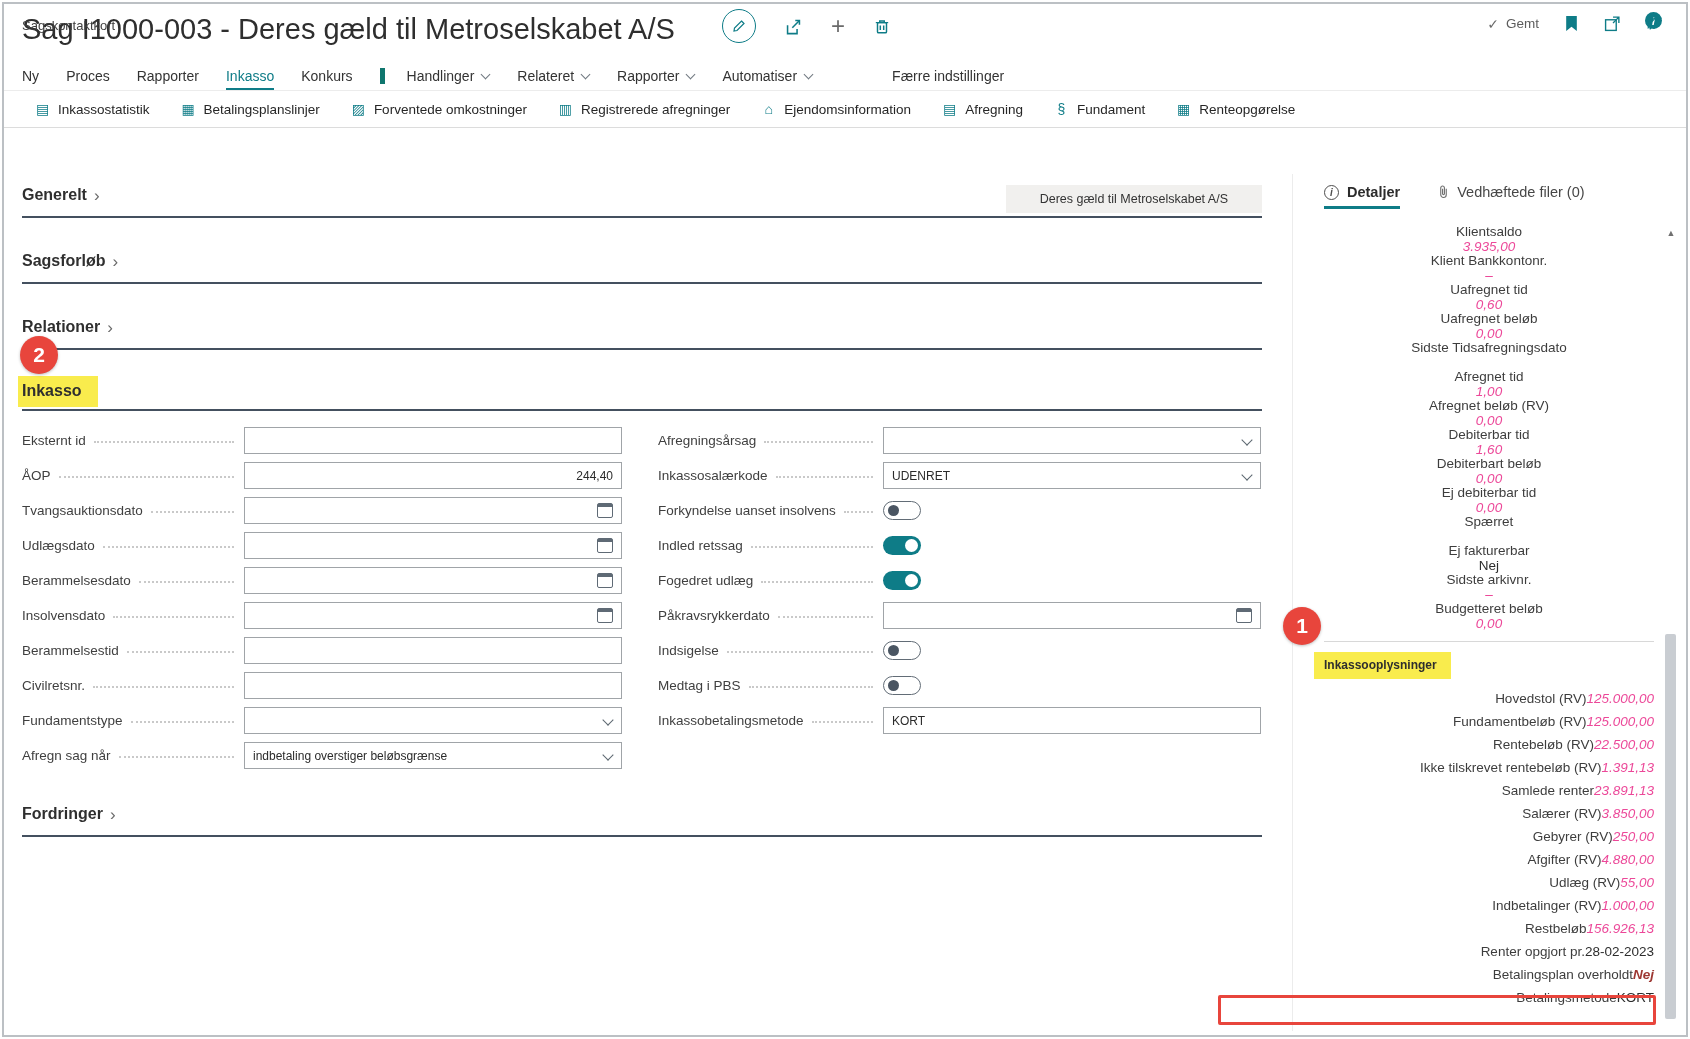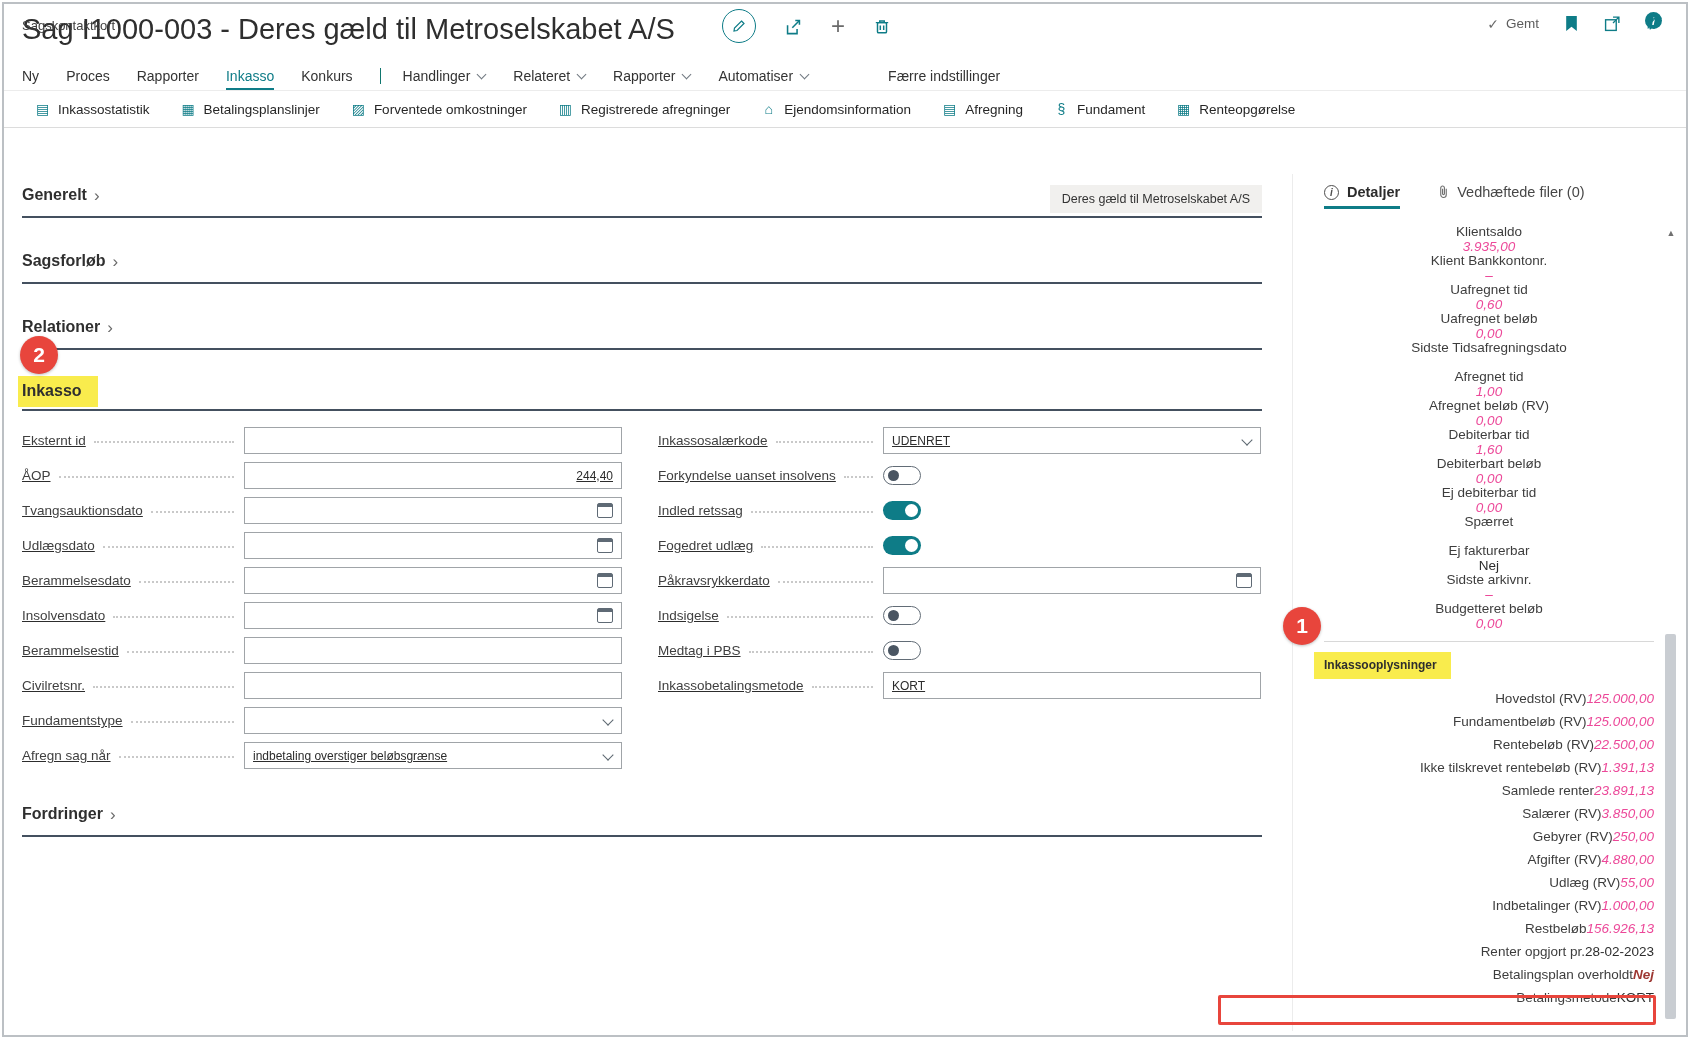--- a/index.html
+++ b/index.html
@@ -18,21 +18,21 @@
   .saved .chk{font-size:14px;color:#6a6a6a;}
 
   
   .title{padding:0 0 0 18px;font-size:29px;font-weight:300;color:#2e2e2e;line-height:50px;height:52px;white-space:nowrap;}
 
   
   .menubar{position:relative;display:flex;align-items:flex-start;gap:27px;padding:12px 0 0 18px;height:34px;box-sizing:border-box;font-size:14px;color:#333;}
   .menu-item{position:relative;display:inline-flex;align-items:center;gap:7px;cursor:pointer;white-space:nowrap;}
   .menu-item.active{color:#0e7c87;}
   .menu-item.active::after{content:"";position:absolute;left:0;right:0;bottom:-7px;height:3px;background:#0e7c87;}
-  .menu-item.sep{border-left:1px solid #0f766e;padding-left:22px;}
+  .menu-item.sep{border-left:5px solid #0f766e;padding-left:22px;}
   .menu-item.more{margin-left:52px;}
   .mi-chev{width:9px;height:9px;position:relative;top:-2px;}
   .mi-chev::before{content:"";position:absolute;left:1px;top:1px;width:6px;height:6px;border-right:1.3px solid #707880;border-bottom:1.3px solid #707880;transform:rotate(45deg);}
   .info-dot{position:absolute;right:24px;top:8px;width:17px;height:17px;border-radius:50%;background:#0e7c87;color:#fff;font-size:11px;font-weight:bold;font-style:italic;display:flex;align-items:center;justify-content:center;cursor:pointer;}
 
   
   .actionbar{position:relative;display:flex;align-items:center;gap:30px;padding:0 0 0 30px;height:38px;border-top:1px solid #ececec;border-bottom:1px solid #dcdcdc;box-sizing:border-box;}
   .action-item{display:inline-flex;align-items:center;gap:7px;cursor:pointer;white-space:nowrap;}
   .a-glyph{color:#0e7c87;font-size:14px;width:17px;text-align:center;}
   .a-label{font-size:13.5px;color:#262626;}
@@ -41,30 +41,30 @@
   
   .content{position:absolute;left:0;top:168px;right:0;bottom:0;}
   .pane-divider{position:absolute;left:1288px;top:2px;bottom:4px;width:1px;background:#ececec;}
 
   .main{position:absolute;left:18px;top:0;width:1240px;}
   .sec-head{position:relative;padding:14px 0 10px;}
   .sec-head.mt{margin-top:34px;padding-top:0;}
   .sec-title{font-size:16px;font-weight:bold;color:#2f2f2f;}
   .sec-chev{color:#6a6a6a;font-size:17px;margin-left:7px;vertical-align:-1px;}
   .sec-hr{border:0;border-top:2px solid #44505f;margin:0;}
-  .badge{position:absolute;right:0;bottom:3px;background:#f1f0ee;padding:7px 12px;font-size:12.5px;color:#333;cursor:pointer;white-space:nowrap;}
+  .badge{position:absolute;right:0;bottom:3px;background:#f1f0ee;padding:7px 34px;font-size:12.5px;color:#333;cursor:pointer;white-space:nowrap;}
   .hl{background:#f9ec4d;}
   .sec-title.hl{display:inline-block;padding:6px 16px 7px 4px;margin-left:-4px;}
 
   
   .form-grid{display:flex;gap:36px;margin-top:16px;}
   .form-col{display:flex;flex-direction:column;gap:8px;}
   .form-col.left{width:600px;}
   .form-col.right{width:603px;}
-  .form-row{display:flex;align-items:center;height:27px;text-decoration:underline;}
+  .form-row{display:flex;align-items:center;height:27px;}
   .f-label{font-size:13.5px;color:#3f3f3f;flex:none;white-space:nowrap;}
   .leader{flex:1;border-bottom:2px dotted #c9c9c9;height:0;margin:0 10px 0 8px;position:relative;top:1px;}
   .ctl{width:378px;flex:none;display:flex;align-items:center;}
   .input-box{display:flex;align-items:center;width:100%;height:27px;border:1px solid #a0a4a8;padding:0 8px;box-sizing:border-box;background:#fff;cursor:text;}
   .iv{flex:1;font-size:12px;color:#2b2b2b;white-space:nowrap;overflow:hidden;}
   .iv.right{text-align:right;}
   .cal{width:14px;height:13px;flex:none;margin-left:7px;border:1px solid #5f6a75;border-radius:2px;background:linear-gradient(#5f6a75 0 3px,transparent 3px);cursor:pointer;}
   .chev{flex:none;margin-left:7px;width:10px;height:10px;position:relative;cursor:pointer;}
   .chev::before{content:"";position:absolute;left:1px;top:0;width:7px;height:7px;border-right:1.6px solid #5c6770;border-bottom:1.6px solid #5c6770;transform:rotate(45deg);}
   .toggle{flex:none;width:38px;height:19px;border-radius:10px;position:relative;cursor:pointer;box-sizing:border-box;}
@@ -417,20 +417,32 @@
                     <span class="iv">indbetaling overstiger beløbsgrænse</span>
 
                     <span class="chev"></span>
                   </span>
 
                 </span>
               </div>
             </div>
           <div class="form-col right">
 
+              <div class="form-row">
+                <label class="f-label">Afregningsårsag</label>
+                <span class="leader"></span>
+                <span class="ctl">
+                  <span class="input-box">
+                    <span class="iv"></span>
+
+                    <span class="chev"></span>
+                  </span>
+
+                </span>
+              </div>
 
               <div class="form-row">
                 <label class="f-label">Inkassosalærkode</label>
                 <span class="leader"></span>
                 <span class="ctl">
                   <span class="input-box">
                     <span class="iv">UDENRET</span>
 
                     <span class="chev"></span>
                   </span>

